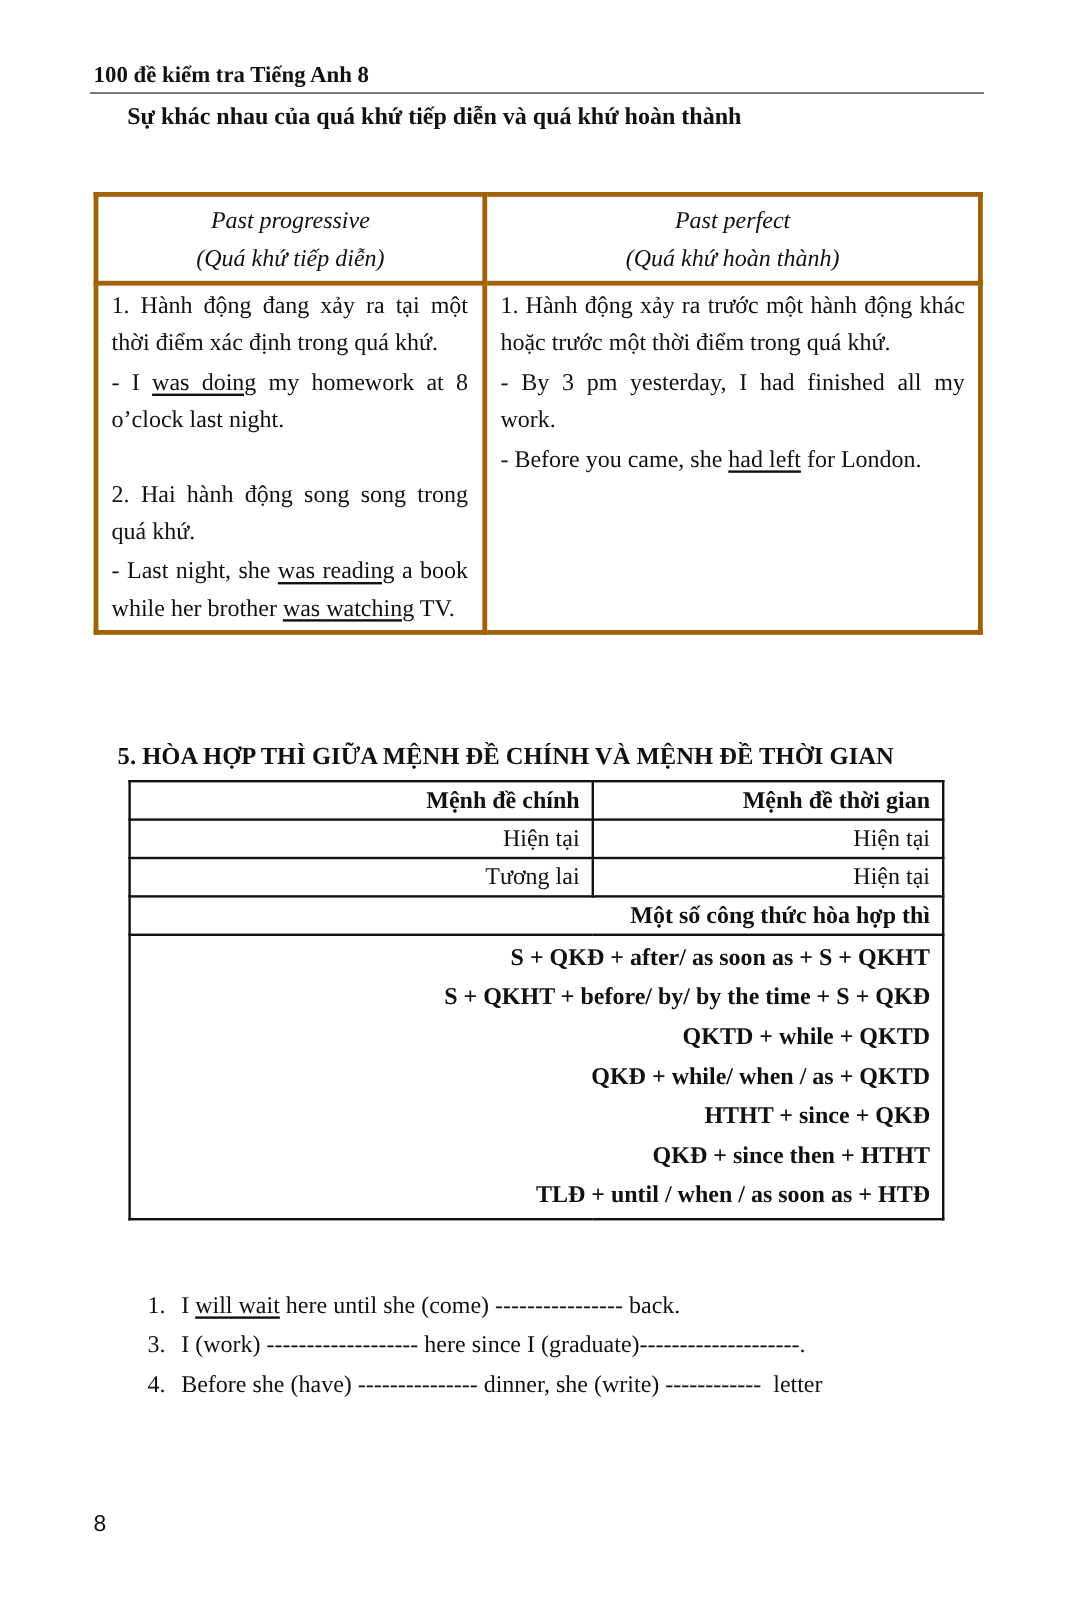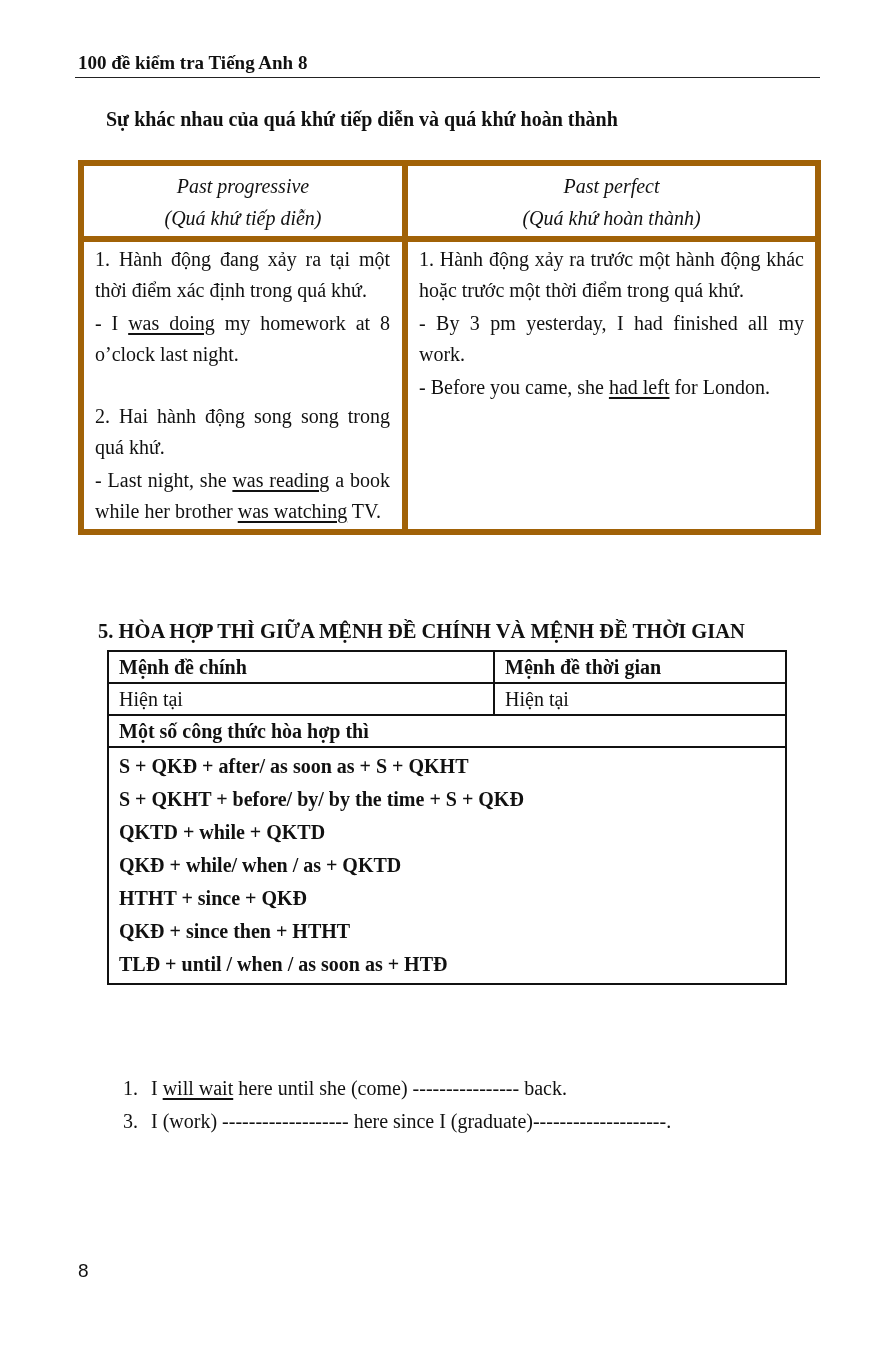--- a/index.html
+++ b/index.html
@@ -9,50 +9,50 @@
   }
   .running-header {
     position: absolute; left: 78px; top: 52px;
     font-size: 19px; font-weight: bold; text-align: right;
   }
   .header-rule {
     position: absolute; left: 75px; top: 77px; width: 745px; height: 0;
     border-top: 1.5px solid #222;
   }
   .section-subtitle {
-    position: absolute; left: 106px; top: 108px;
+    position: absolute; left: 106px; top: 86px;
     font-size: 20px; font-weight: bold;
   }
   table.compare {
     position: absolute; left: 78px; top: 160px; width: 737px;
     border-collapse: collapse; font-size: 20px; table-layout: fixed;
   }
   table.compare th, table.compare td {
-    border: 6px solid #a16207; vertical-align: top;
+    border: 4px solid #a16207; vertical-align: top;
   }
   table.compare th {
     font-style: italic; font-weight: normal; text-align: center;
     line-height: 32px; padding: 4px 6px 2px 6px;
   }
   table.compare td {
     padding: 2px 12px 2px 11px; line-height: 31px; text-align: justify;
   }
   table.compare td.right { padding-left: 11px; padding-right: 11px; }
   .para { margin: 0; }
   .para + .para { margin-top: 2px; }
   .gap { height: 31px; }
   u { text-decoration: underline; text-decoration-thickness: 1.5px; text-underline-offset: 3px; }
 
   .section-title {
     position: absolute; left: 78px; top: 620px;
     font-size: 20.5px; font-weight: bold; letter-spacing: 0px; margin-left: 20px;
   }
   table.tense {
     position: absolute; left: 107px; top: 650px; width: 678px;
-    border-collapse: collapse; font-size: 20px; table-layout: fixed;
+    border-collapse: collapse; font-size: 20px; table-layout: fixed; text-align: right;
   }
   table.tense td {
     border: 2px solid #111; padding: 0 10px; height: 30px; line-height: 30px;
   }
   table.tense td.head { font-weight: bold; }
   table.tense td.formulas {
     font-weight: bold; padding: 2px 10px 2px 10px; line-height: 33px;
   }
   .exercises {
     position: absolute; left: 107px; top: 1056px; margin: 16px; padding: 0;
@@ -116,34 +116,39 @@
   <tbody>
       <tr>
     <td class="head">Mệnh đề chính</td>
     <td class="head">Mệnh đề thời gian</td>
   </tr>
   <tr>
     <td>Hiện tại</td>
     <td>Hiện tại</td>
   </tr>
   <tr>
+    <td>Tương lai</td>
+    <td>Hiện tại</td>
+  </tr>
+  <tr>
     <td class="head" colspan="2">Một số công thức hòa hợp thì</td>
   </tr>
   <tr>
     <td class="formulas" colspan="2">
       <div>S + QKĐ + after/ as soon as + S + QKHT</div>
       <div>S + QKHT + before/ by/ by the time + S + QKĐ</div>
       <div>QKTD + while + QKTD</div>
       <div>QKĐ + while/ when / as + QKTD</div>
       <div>HTHT + since + QKĐ</div>
       <div>QKĐ + since then + HTHT</div>
       <div>TLĐ + until / when / as soon as + HTĐ</div>
     </td>
   </tr>
 </tbody>
   </table>
 
 <ol class="exercises">
   <li><span class="num">1.</span><span>I </span><u>will wait</u><span> here until she (come) ---------------- back.</span></li>
   <li><span class="num">3.</span><span>I (work) ------------------- here since I (graduate)--------------------.</span></li>
+  <li><span class="num">4.</span><span>Before she (have) --------------- dinner, she (write) ------------  letter</span></li>
 </ol>
 
 <div class="page-number">8</div>
 
 </body></html>

